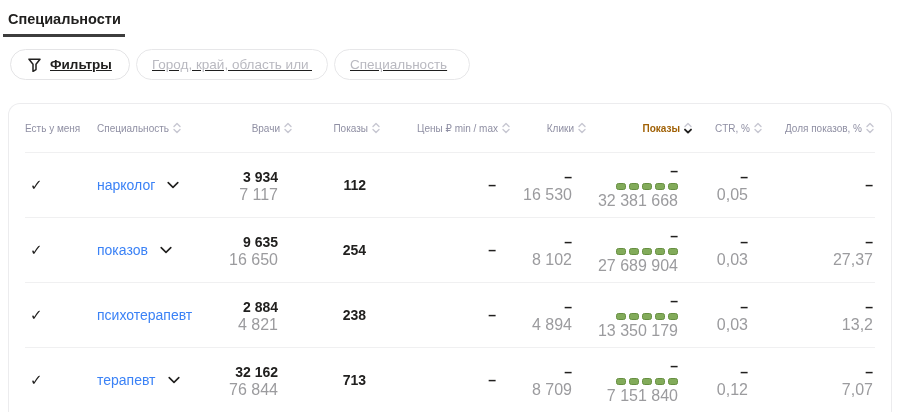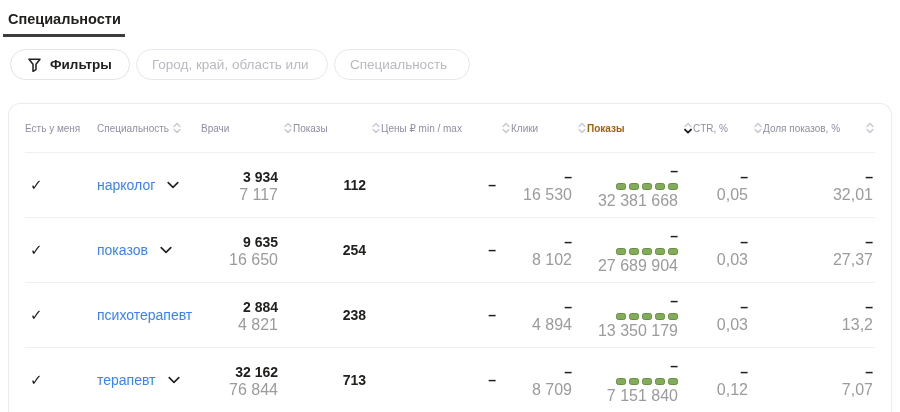--- a/index.html
+++ b/index.html
@@ -12,21 +12,21 @@
 
   
   .tabs { padding:9px 0 0 3px; }
   .tab {
     display:inline-block; margin-left:0; padding:2px 4px 7px 5px;
     font-size:14.5px; font-weight:700; color:#21201f;
     border-bottom:3px solid #3d3d3d; cursor:pointer;text-align:right;
   }
 
   
-  .filters { display:flex; align-items:flex-start; gap:6px; margin:12px 0 0 10px; }
+  .filters { display:flex; align-items:flex-start; gap:6px; margin:12px 0 0 10px;text-decoration:underline; }
   .filter-btn {
     display:inline-flex; align-items:center; gap:9px; height:31px;
     padding:0 17px; border:1px solid #e4e4e6; border-radius:16px;
     background:#fff; font-size:13.5px; font-weight:600; color:#21201f; cursor:pointer;
   }
   .pill-input {
     height:31px; border:1px solid #e7e7e9; border-radius:16px;
     padding:0 15px; font-size:13.5px; color:#21201f; outline:none;
     font-family:"Liberation Sans","DejaVu Sans",sans-serif; background:#fff;
   }
@@ -46,21 +46,21 @@
     align-items:center;
   }
   .thead { height:48px; }
   .row   { height:65px; border-top:1px solid #f0f0f1; }
 
   .th {
     display:flex; align-items:center; gap:3px;
     font-size:10px; color:#8f8fa3; white-space:nowrap; cursor:pointer;
   }
   .th:nth-child(-n+2) { justify-content:flex-start; }
-  .th:nth-child(n+3)  { justify-content:space-between; }
+  .th:nth-child(n+3)  { justify-content:flex-end; }
   .th .sort { flex:0 0 auto; }
   .th .sort polyline { fill:none; stroke:#c7c7d2; stroke-width:1.4; stroke-linecap:round; stroke-linejoin:round; }
   .th.sorted .label { color:#a16207; font-weight:700; }
   .th.sorted .sort .chev-down { stroke:#21201f; stroke-width:1.9; }
 
   .td { white-space:nowrap; }
   .td.num { text-align:right; padding-right:15px; }
   .tr .td:last-child { padding-right:2px; }
 
   .v1 { font-size:14px; font-weight:600; color:#21201f; line-height:18px; }
@@ -191,21 +191,20 @@
             <span class="bar" style="background: rgb(130, 171, 90); border-color: rgb(102, 143, 65);"></span>
           </div>
       <div class="v2">32 381 668</div>
     </div>
     <div class="td num">
       <div class="v1">–</div>
       <div class="v2">0,05</div>
     </div>
     <div class="td num">
       <div class="v1">–</div>
-      <div class="v2">32,01</div>
     </div>
   </div>
       <div class="tr row">
     <div class="td check-cell">
       <span>✓</span>
     </div>
     <div class="td spec-cell">
       <span>показов</span>
       <svg width="12" height="8" viewBox="0 0 12 8">
         <polyline points="1.2,1.6 6,6.4 10.8,1.6"></polyline>

